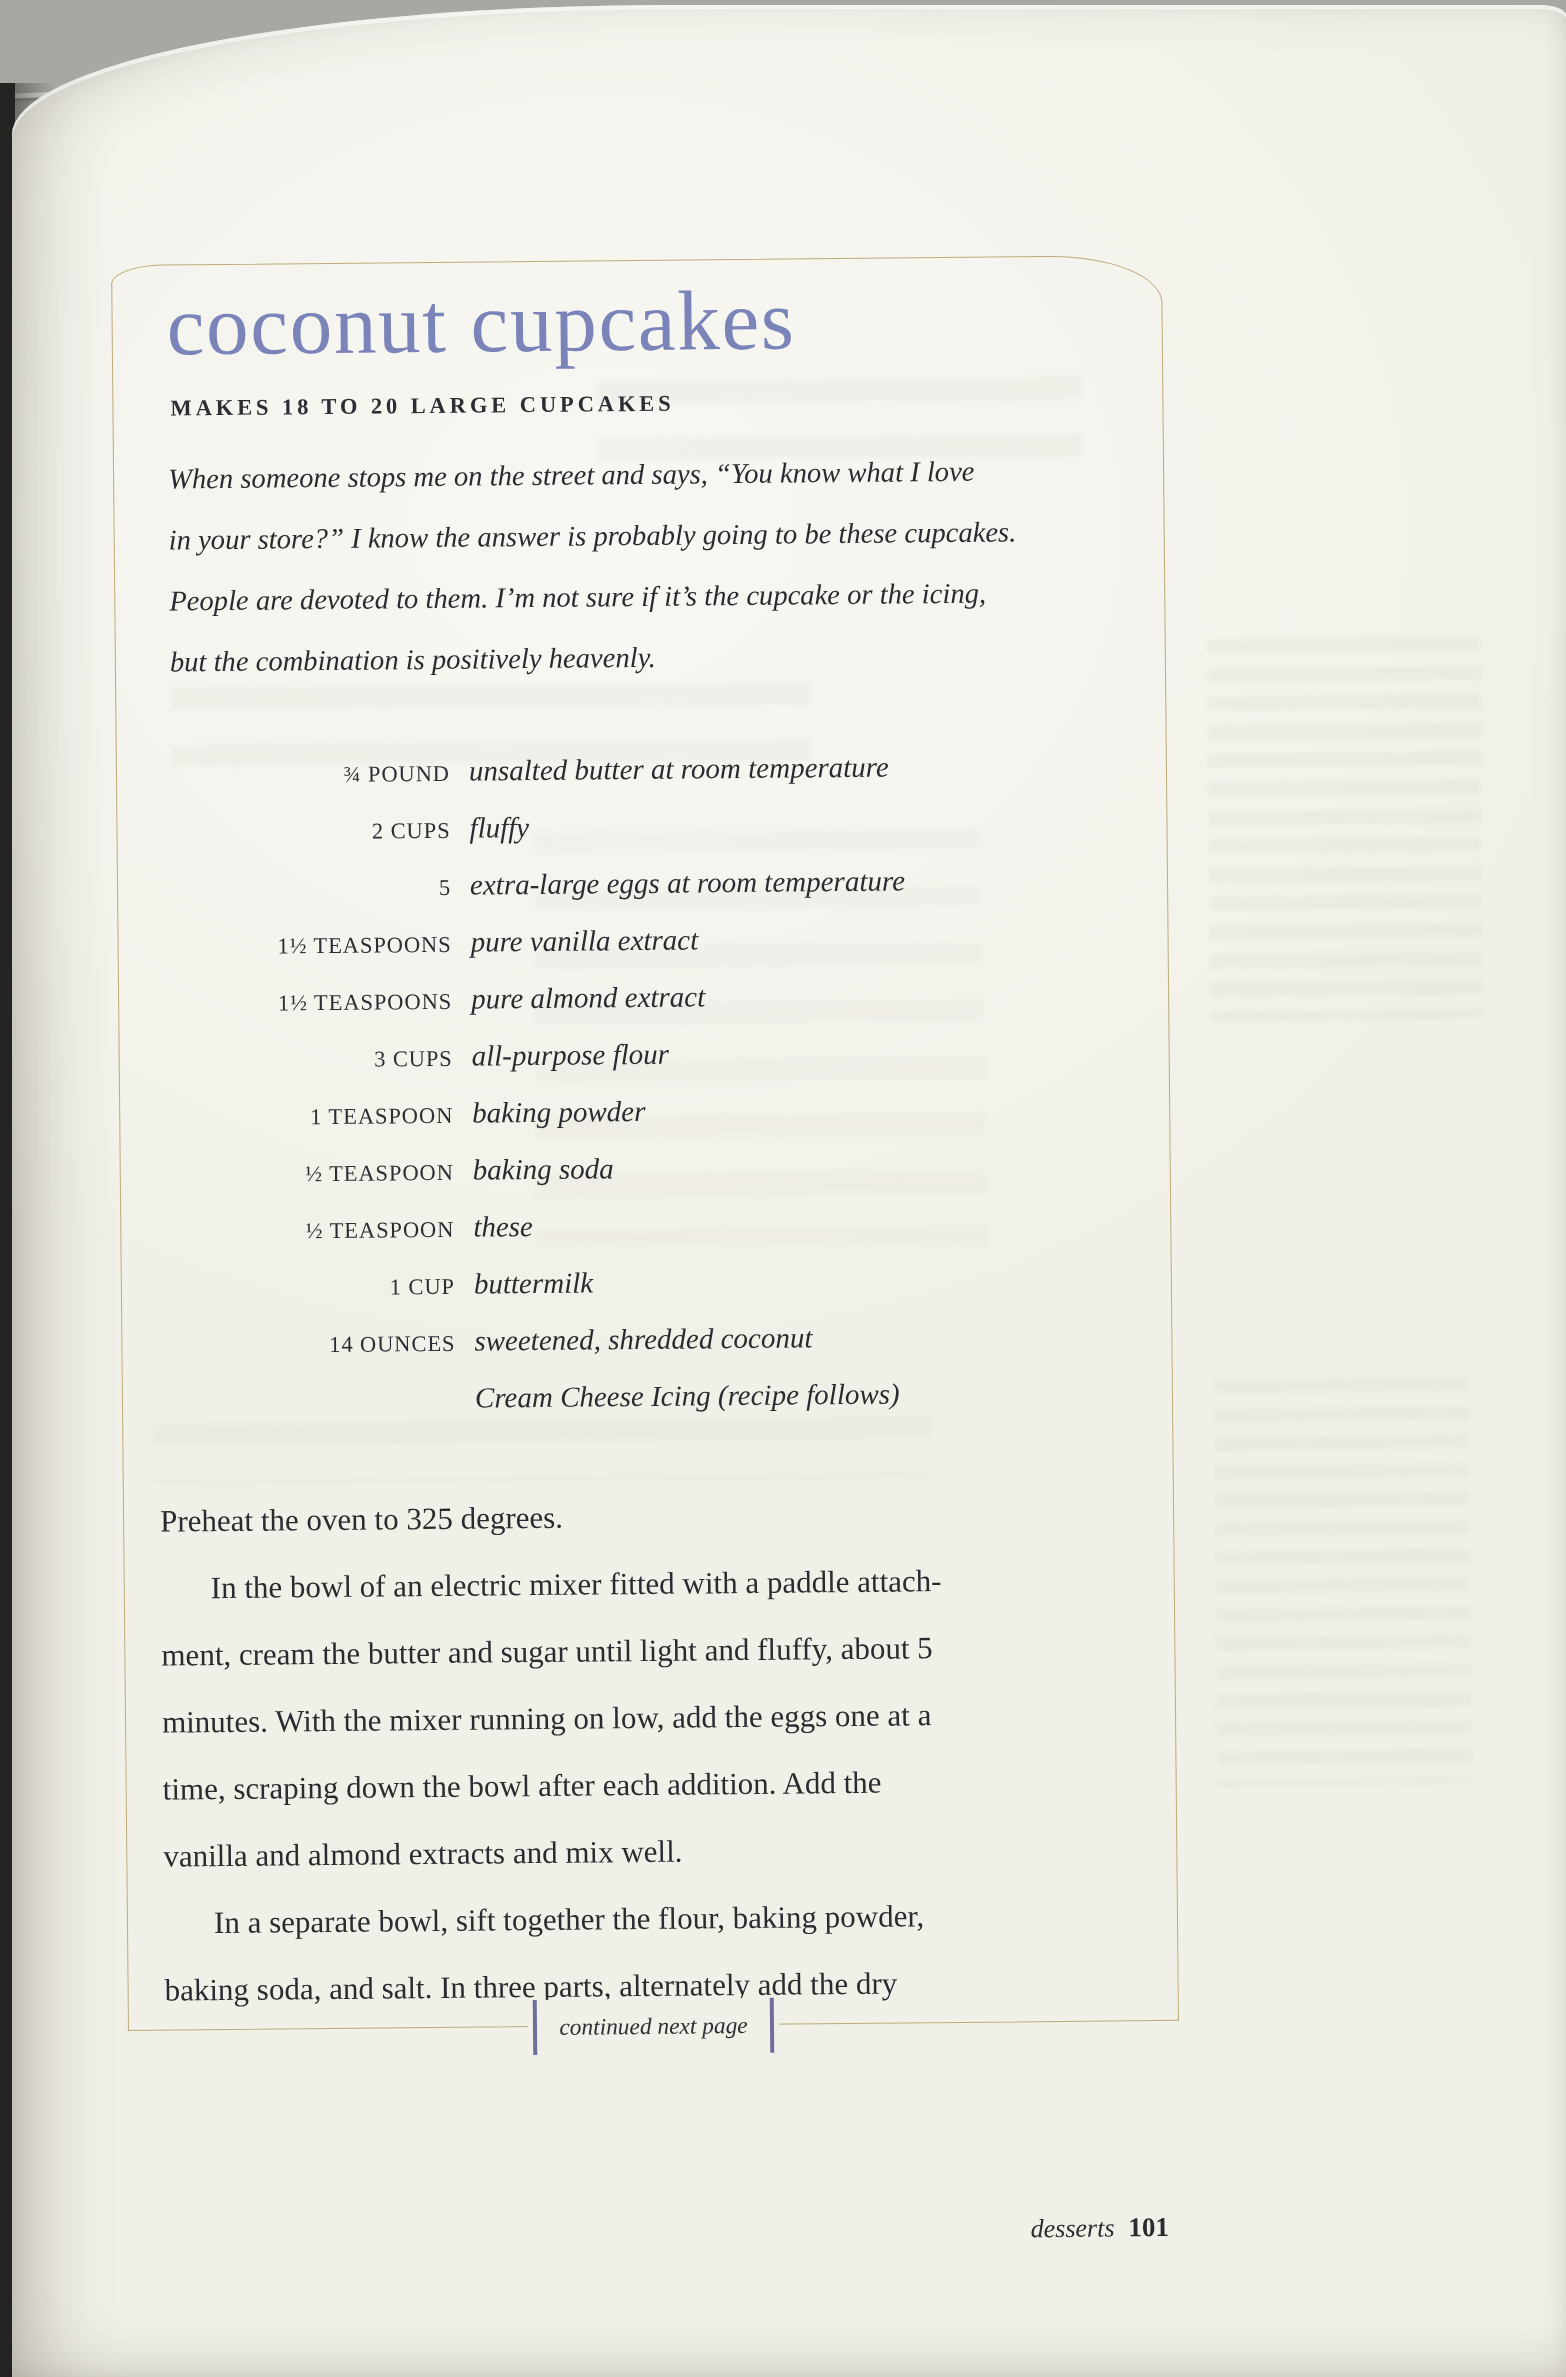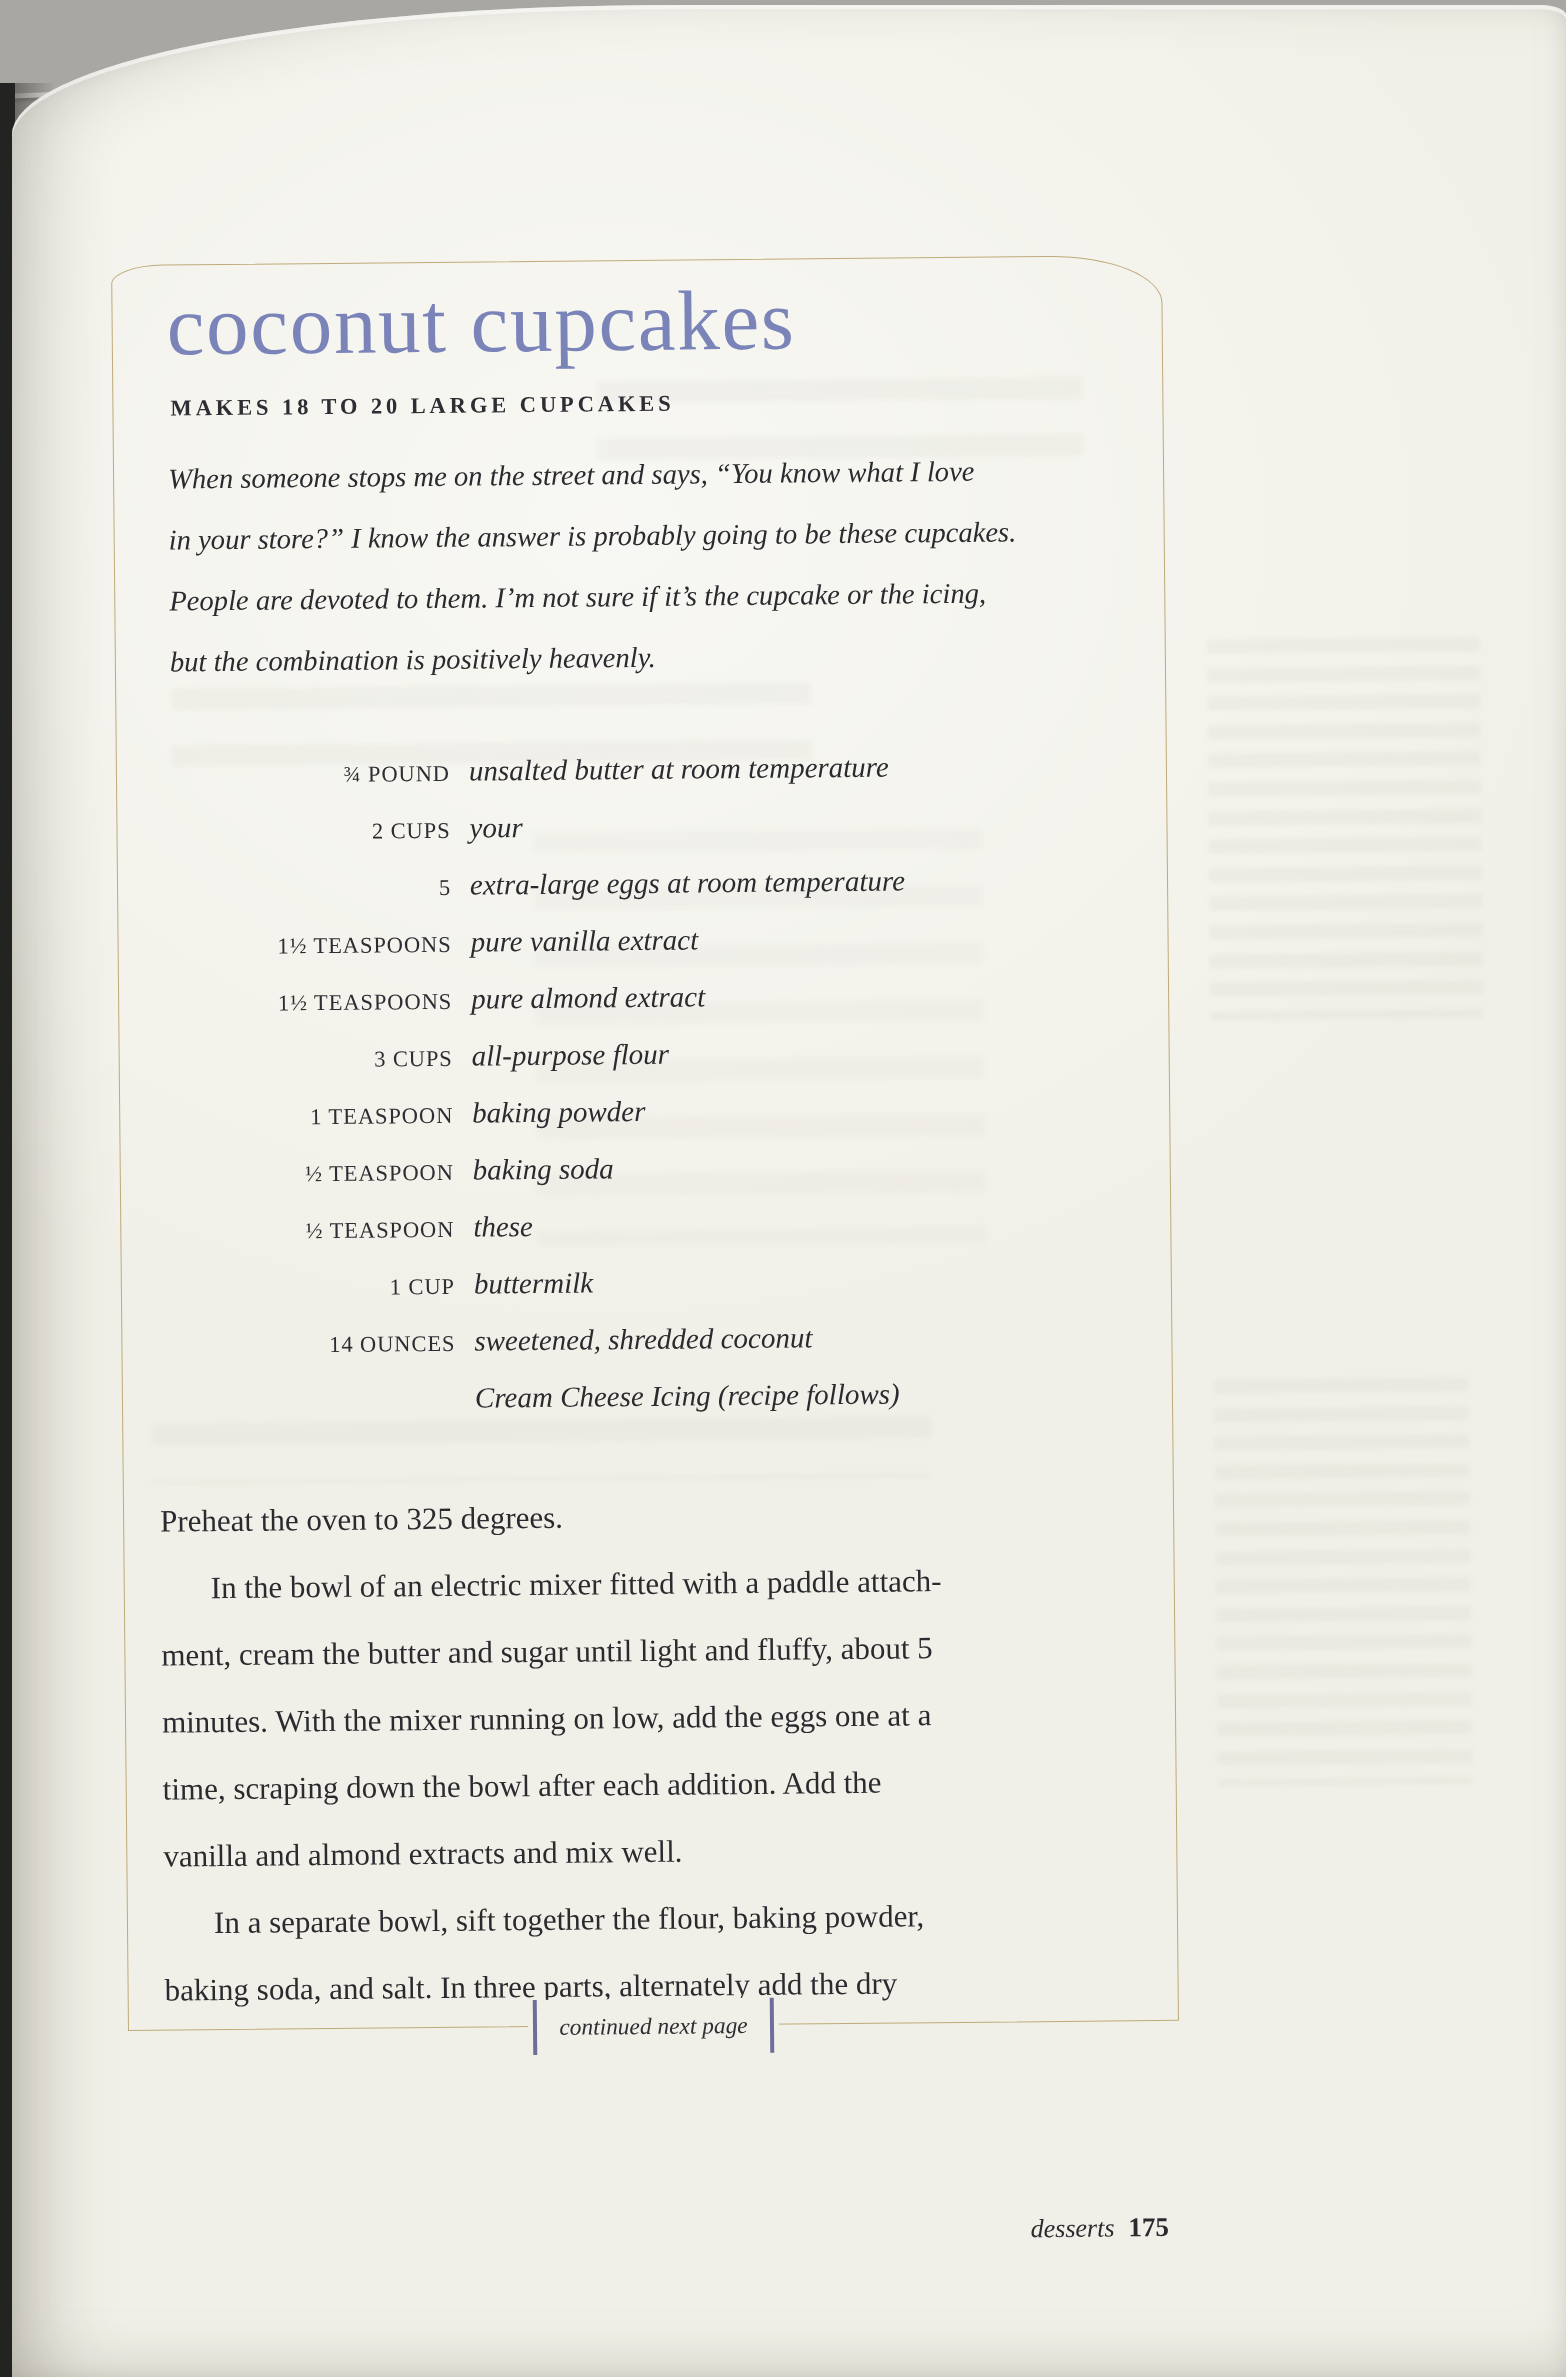--- a/index.html
+++ b/index.html
@@ -113,21 +113,21 @@
 
       <div class="ingredients">
 
           <div class="ing-row">
             <span class="ing-qty">¾ pound</span>
             <span class="ing-item">unsalted butter at room temperature</span>
           </div>
 
           <div class="ing-row">
             <span class="ing-qty">2 cups</span>
-            <span class="ing-item">your</span>
+            <span class="ing-item">fluffy</span>
           </div>
 
           <div class="ing-row">
             <span class="ing-qty">5</span>
             <span class="ing-item">extra-large eggs at room temperature</span>
           </div>
 
           <div class="ing-row">
             <span class="ing-qty">1½ teaspoons</span>
             <span class="ing-item">pure vanilla extract</span>
@@ -196,17 +196,17 @@
       <div class="continued">
         <span class="continued-inner">
           <span class="cbar"></span>
           <span class="continued-text">continued next page</span>
           <span class="cbar"></span>
         </span>
       </div>
     </div>
 
     <div class="footer">
-      <span class="footer-section">desserts</span><span class="footer-page">175</span>
+      <span class="footer-section">desserts</span><span class="footer-page">101</span>
     </div>
   </div>
 </div>
 
 
 </body></html>

